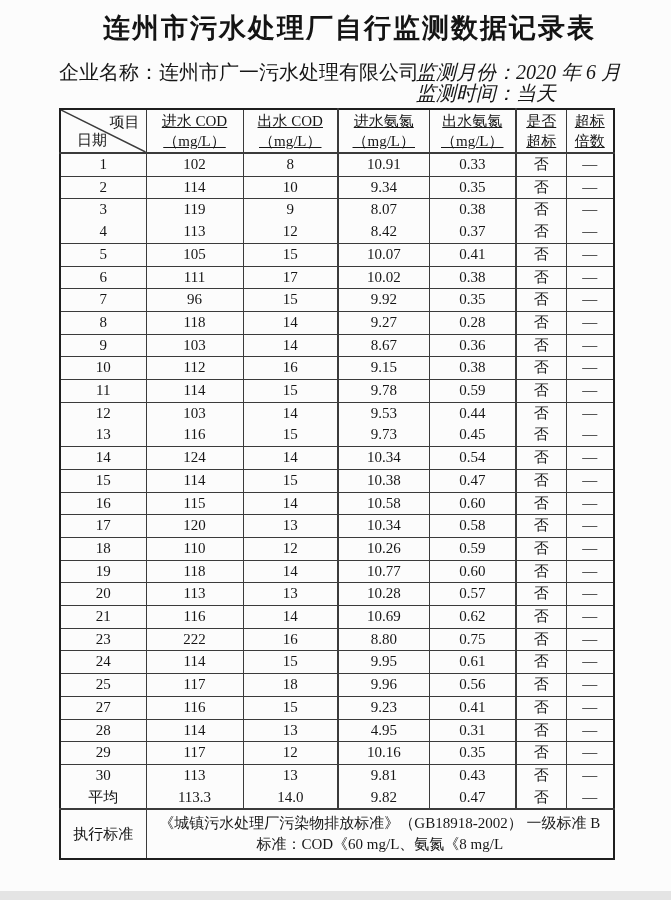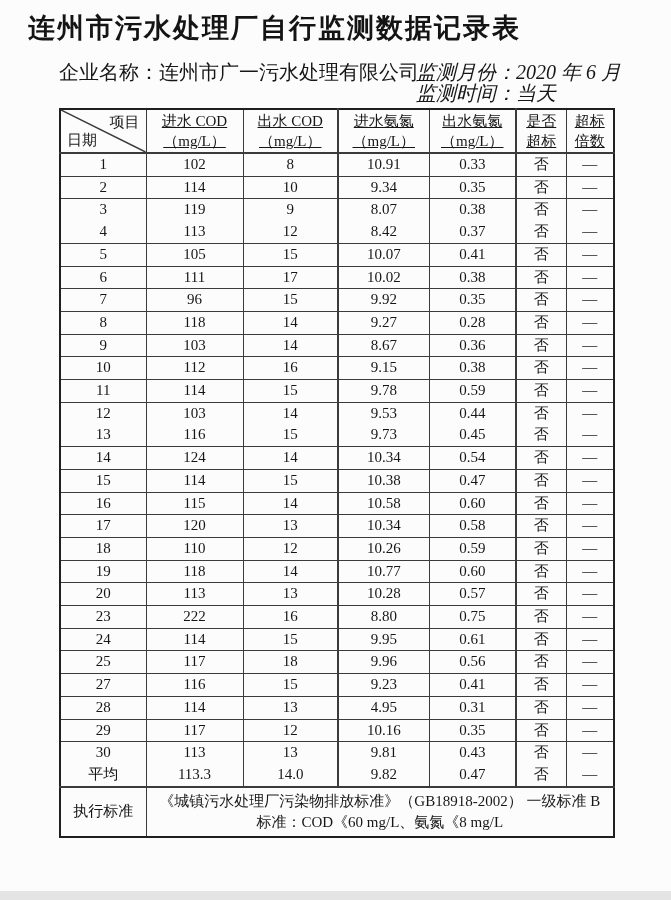--- a/index.html
+++ b/index.html
@@ -7,21 +7,21 @@
     position:relative;
     width:671px; height:900px;
     margin:0 auto;
     background:#fcfcfc;
     overflow:hidden;
     font-family:"Liberation Serif","DejaVu Serif",serif;
     color:#161616;
   }
   .page-title {
     margin:0; padding-top:10px;
-    text-align:left;
+    text-align:center;
     font-size:27px; font-weight:bold;
     letter-spacing:2px;
     color:#141414;
     padding-left:28px;
   }
   .info {
     display:flex;
     margin:16px 58px 4px 59px;
     font-size:20px; line-height:21px;
   }
@@ -44,21 +44,21 @@
     overflow:hidden;
   }
   .doc-table thead th { border-bottom-width:2px; height:42px; line-height:20px;text-decoration:underline; }
   .doc-table th:nth-child(4), .doc-table td:nth-child(4),
   .doc-table th:nth-child(6), .doc-table td:nth-child(6) { border-left-width:2px; }
   .doc-table tbody td { height:21.7px; line-height:21.7px; }
   .doc-table tbody tr.nb > td { border-bottom-style:hidden; }
   .corner { position:relative; }
   .corner svg { position:absolute; left:0; top:0; width:100%; height:100%; }
   .corner .c-top { position:absolute; top:2px; right:6px; }
-  .corner .c-bot { position:absolute; bottom:2px; left:6px;text-align:right; }
+  .corner .c-bot { position:absolute; bottom:2px; left:16px;text-align:right; }
   .doc-table tfoot td { border-top-width:2px; }
   .std-label { font-size:15px; }
   .std-text {
     font-size:15px; line-height:21px;
     padding:3px 8px !important;
     text-align:center;
   }
   .page-edge {
     position:absolute; left:0; right:0; bottom:0;
     height:9px; background:#e4e4e4;
@@ -307,20 +307,29 @@
         <tr>
           <td>20</td>
           <td>113</td>
           <td>13</td>
           <td>10.28</td>
           <td>0.57</td>
           <td>否</td>
           <td>—</td>
         </tr>
         <tr>
+          <td>21</td>
+          <td>116</td>
+          <td>14</td>
+          <td>10.69</td>
+          <td>0.62</td>
+          <td>否</td>
+          <td>—</td>
+        </tr>
+        <tr>
           <td>23</td>
           <td>222</td>
           <td>16</td>
           <td>8.80</td>
           <td>0.75</td>
           <td>否</td>
           <td>—</td>
         </tr>
         <tr>
           <td>24</td>

